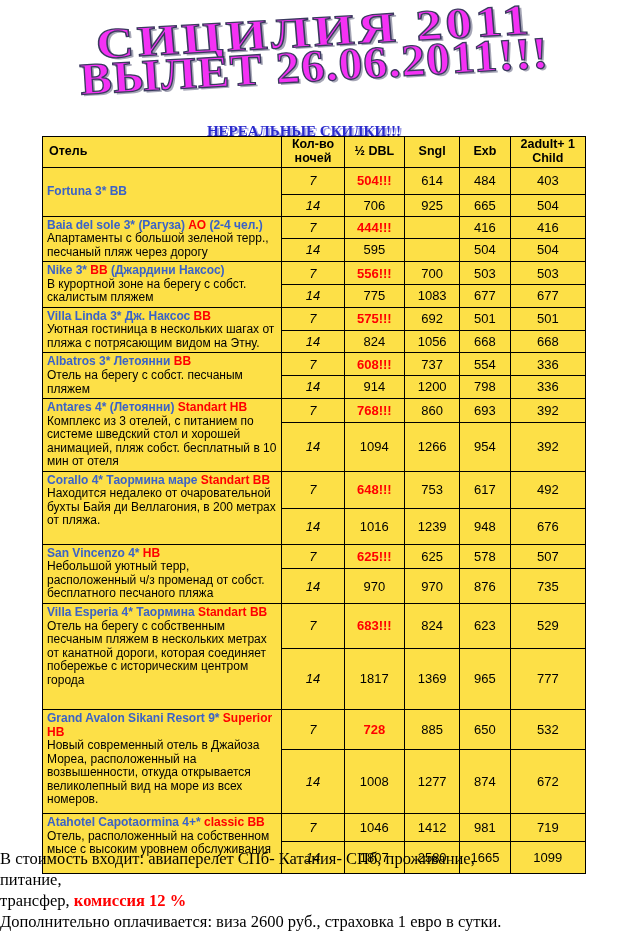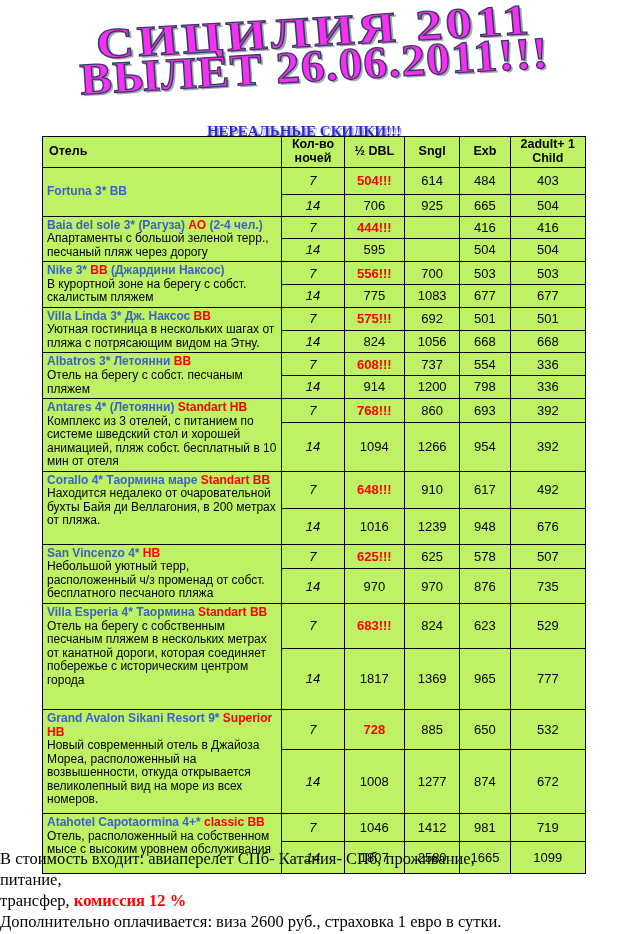--- a/index.html
+++ b/index.html
@@ -16,21 +16,21 @@
   .t2{font-size:45px;letter-spacing:1px;transform:scale(1.06,1) rotate(-3.5deg);margin-top:-10px;}
 
   
   .subtitle{position:absolute;top:103px;left:0;width:608px;text-align:center;
     font-family:"Liberation Serif",serif;font-weight:bold;font-size:15px;
     color:var(--subtitle-blue,#2b2bce);text-decoration:underline;
     text-shadow:2px 2px 0 #a9a9e9;margin-top:20px;}
 
   
   table.prices{position:absolute;top:136px;left:42px;width:544px;border-collapse:collapse;
-    table-layout:fixed;background:#bef264;}
+    table-layout:fixed;background:#fde047;}
   .prices th,.prices td{border:1px solid #000;padding:1px 3px;vertical-align:middle;}
   .prices thead tr{height:30px;}
   .prices th{font-size:12.5px;font-weight:bold;text-align:center;line-height:1.1;}
   .prices th.h-hotel{text-align:left;padding-left:6px;}
   .prices th.h-nights{}
   td.hotel{vertical-align:top;padding:2px 4px;line-height:1.13;}
   td.hotel.vcenter{vertical-align:middle;margin-left:25px;}
   .hname{font-size:12px;font-weight:bold;}
   .hname .blue{color:var(--hotel-blue,#3a62c8);}
   .hname .red{color:var(--accent-red,#f00);}
@@ -184,21 +184,21 @@
           <td class="num">954</td>
           <td class="num">392</td>
         </tr>
         <tr style="height: 37px;">
           <td class="hotel" rowspan="2">
             <div class="hname"><span class="blue">Corallo 4* Таормина маре </span><span class="red">Standart BB</span></div>
             <div class="hdesc">Находится недалеко от очаровательной бухты Байя ди Веллагония, в 200 метрах от пляжа.</div>
           </td>
           <td class="nights">7</td>
           <td class="dbl hot">648!!!</td>
-          <td class="num">910</td>
+          <td class="num">753</td>
           <td class="num">617</td>
           <td class="num">492</td>
         </tr>
         <tr style="height: 36px;">
           <td class="nights">14</td>
           <td class="dbl">1016</td>
           <td class="num">1239</td>
           <td class="num">948</td>
           <td class="num">676</td>
         </tr>

